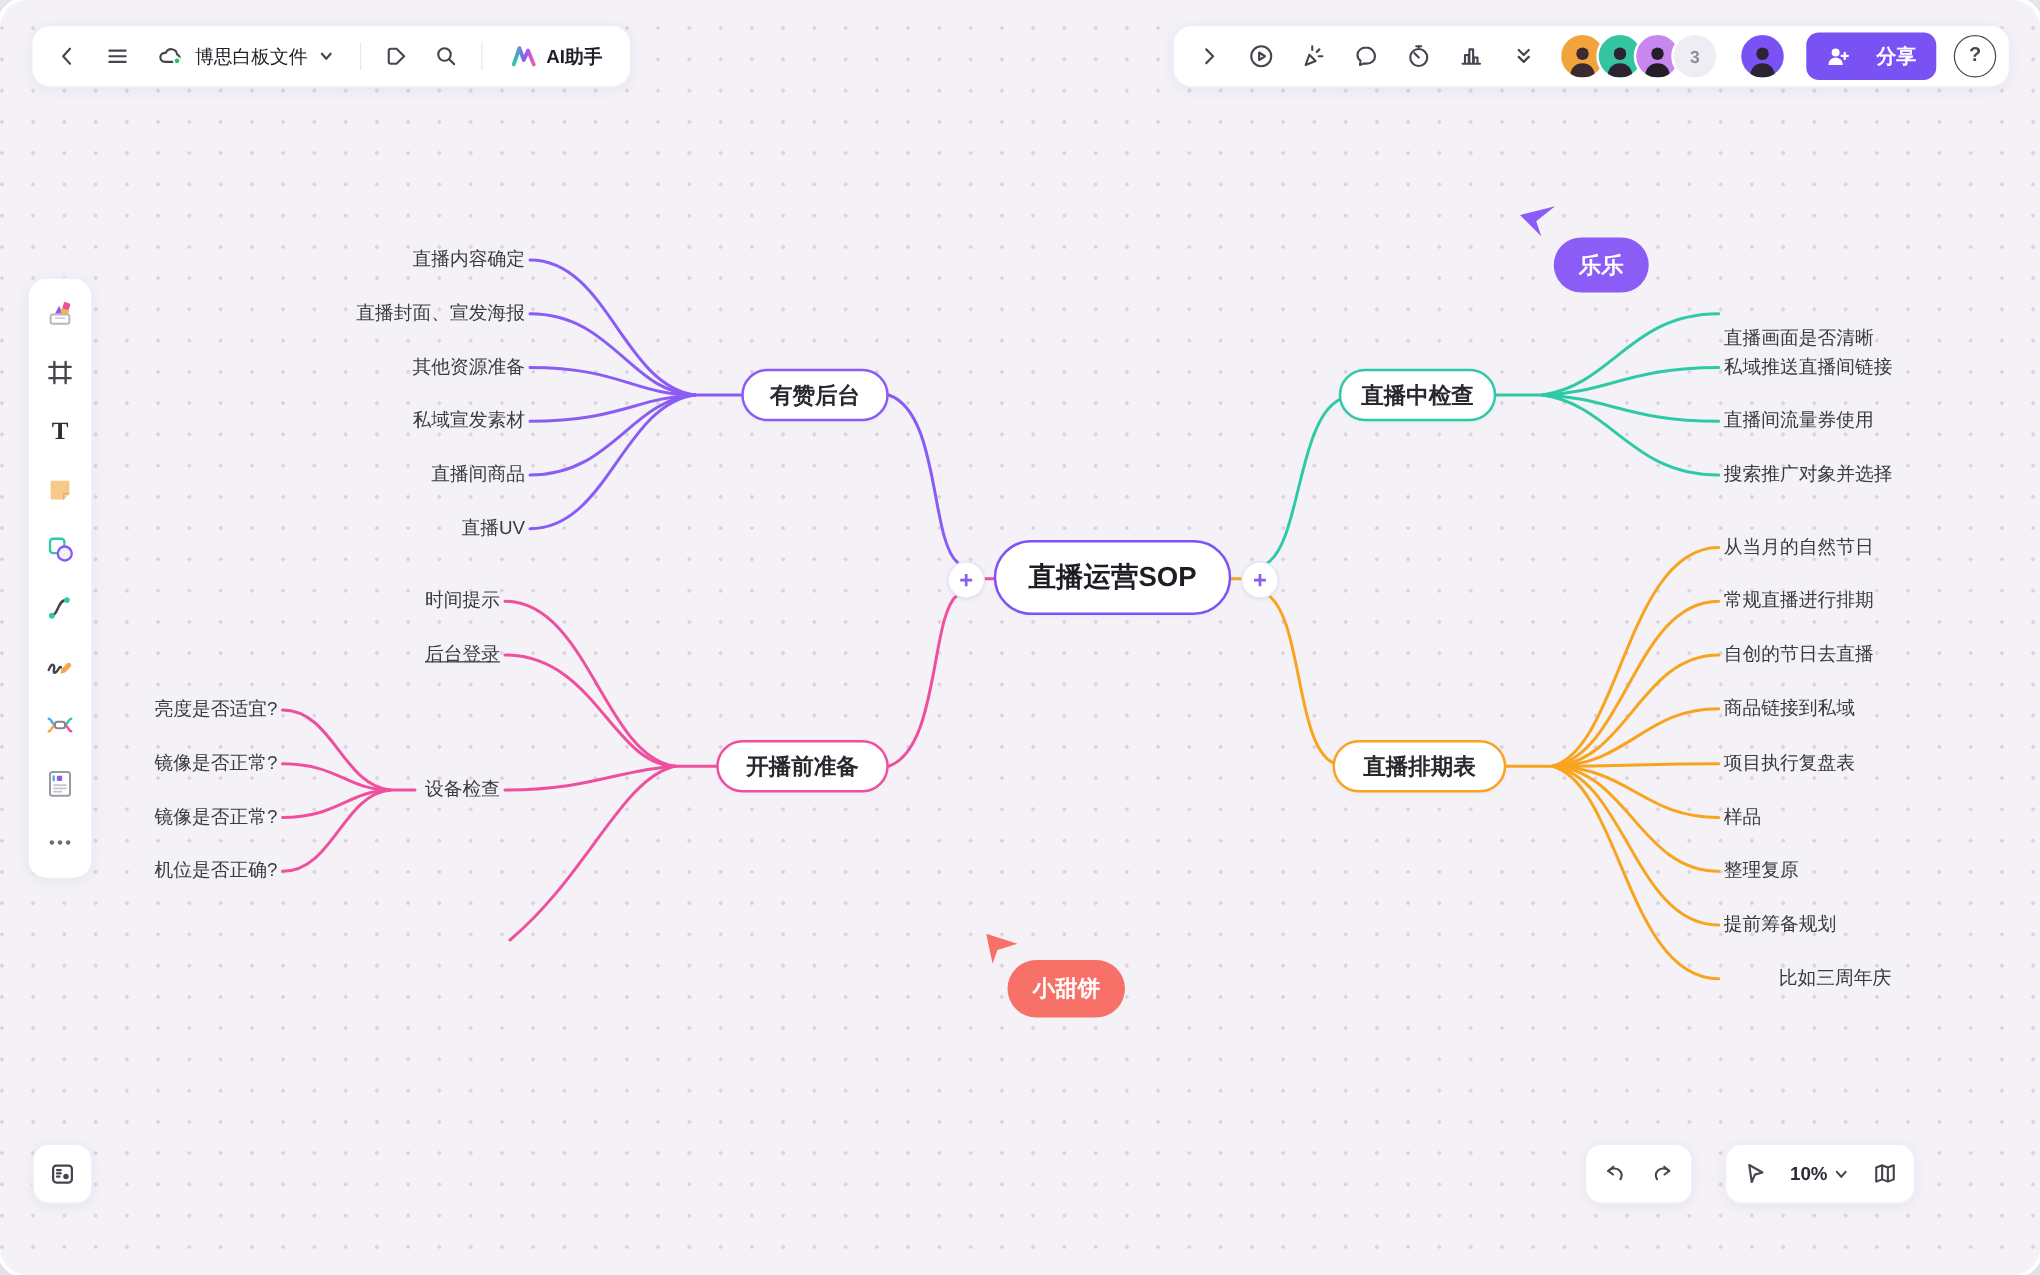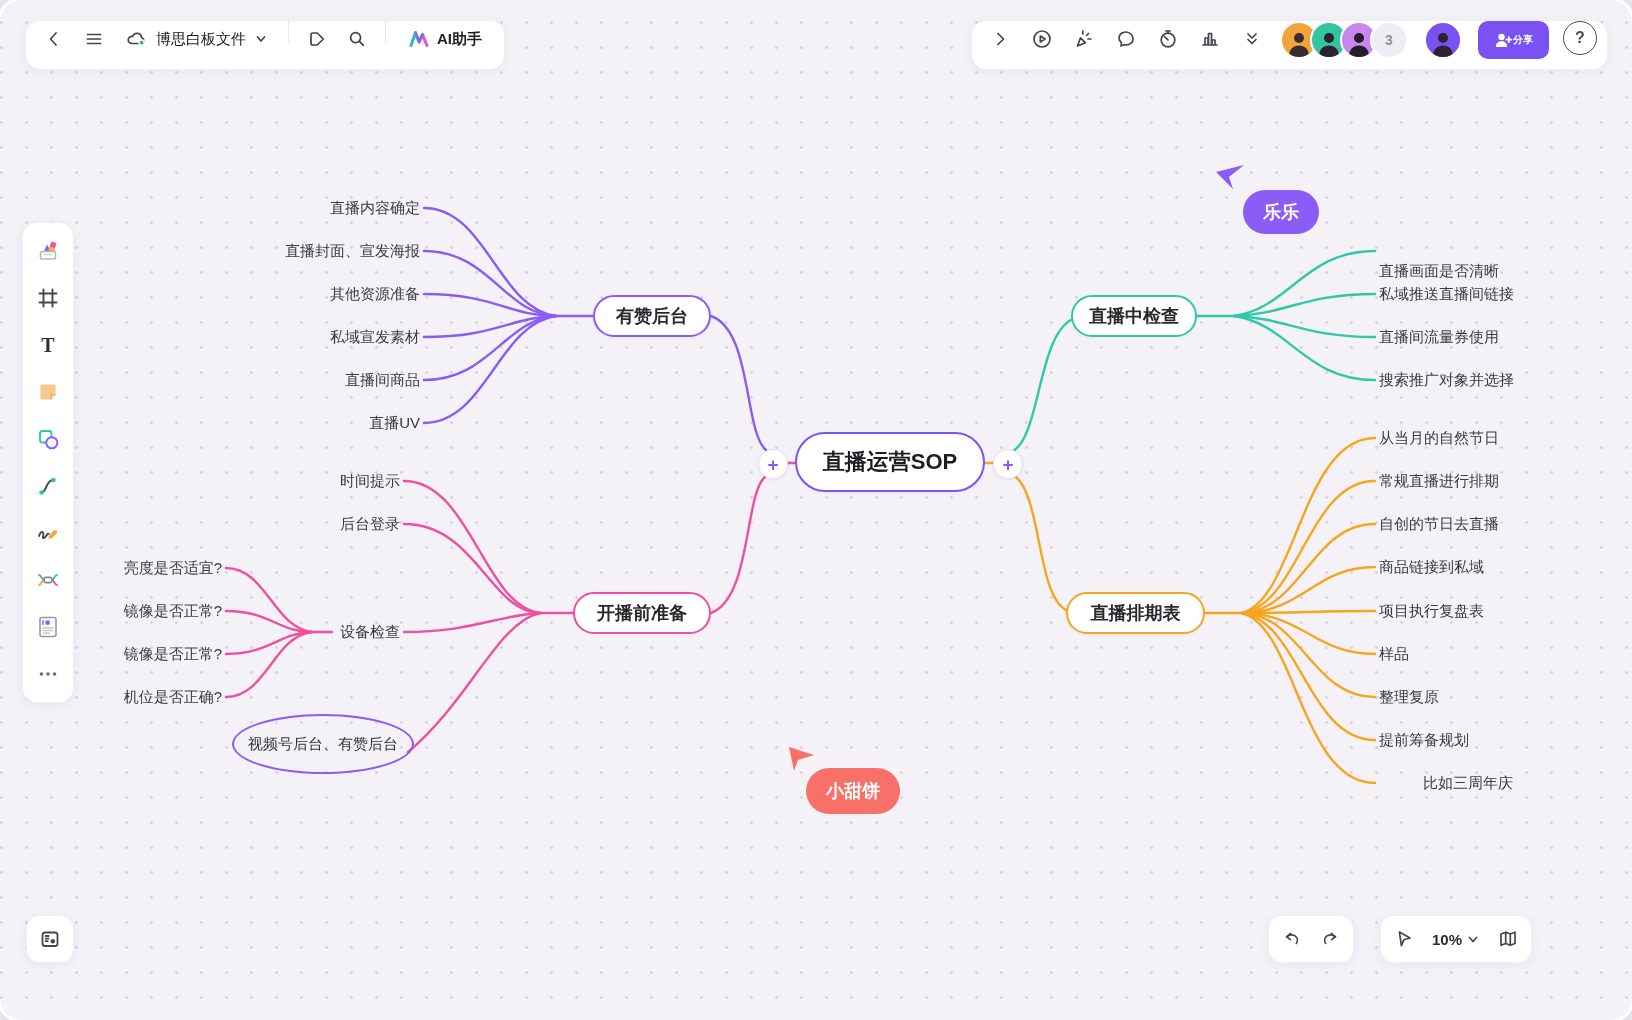--- a/index.html
+++ b/index.html
@@ -3,42 +3,42 @@
 <meta charset="utf-8">
 <style>
   html,body{margin:0;padding:0;background:#e9e7ee;font-family:"Liberation Sans","DejaVu Sans",sans-serif;}
   .stage{position:relative;width:1632px;height:1020px;background:#f4f2f7;overflow:hidden;border-radius:22px;
     box-shadow:0 0 0 3px #ffffff,0 2px 14px rgba(60,50,90,.12);
     background-image:radial-gradient(circle,rgba(186,160,192,.40) 1.3px,transparent 1.5px);
     background-size:25px 25px;background-position:14px 10px;}
   svg{display:block}
   
   .bar{position:absolute;background:#fff;border:1px solid #f0edf5;border-radius:15px;
-    box-shadow:0 2px 10px rgba(70,55,110,.07);display:flex;align-items:flex-start;}
+    box-shadow:0 2px 10px rgba(70,55,110,.07);display:flex;align-items:center;}
   .bar.tl{left:25px;top:20px;height:48px;padding:0 10px;gap:4px;}
   .bar.tr{right:24px;top:20px;height:48px;padding:0 10px;gap:6px;}
   .ibtn{width:36px;height:36px;border:none;background:transparent;border-radius:9px;display:flex;
     align-items:center;justify-content:center;cursor:pointer;padding:0;color:#45454e;}
   .ic{stroke:#45454e;fill:none;stroke-width:1.7;stroke-linecap:round;stroke-linejoin:round;}
   .vdiv{width:1px;height:22px;background:#e9e6ef;margin:0 6px;}
   .file-chip{display:flex;align-items:center;gap:8px;padding:0 10px;height:36px;border-radius:9px;cursor:pointer;}
   .file-name{font-size:15px;font-weight:500;color:#202027;white-space:nowrap;}
   .ai-chip{display:flex;align-items:center;gap:7px;padding:0 12px;height:36px;border:none;background:transparent;
     border-radius:9px;cursor:pointer;}
   .ai-label{font-size:15px;font-weight:700;color:#1e1e26;}
   
   .avatars{display:flex;align-items:center;margin-left:4px;}
   .av{width:34px;height:34px;border-radius:50%;border:2px solid #fff;display:flex;align-items:flex-end;
     justify-content:center;overflow:hidden;margin-left:-8px;}
   .av:first-child{margin-left:0}
   .av.a1{background:#f2a33c}.av.a2{background:#35c4a0}.av.a3{background:#c887ef}
   .av.count{background:#efedf3;color:#8e8e99;font-size:14px;font-weight:600;align-items:center;}
   .av.own{background:#7a52f4;margin-left:10px;}
-  .share-btn{display:flex;align-items:center;gap:0;height:38px;padding:0 16px;margin-left:10px;
-    background:#7a52f4;color:#fff;border:none;border-radius:10px;font-size:10px;font-weight:700;cursor:pointer;}
+  .share-btn{display:flex;align-items:center;gap:21px;height:38px;padding:0 16px;margin-left:10px;
+    background:#7a52f4;color:#fff;border:none;border-radius:10px;font-size:16px;font-weight:700;cursor:pointer;}
   .help-btn{width:34px;height:34px;margin-left:8px;border-radius:50%;border:1.8px solid #4a4a52;background:transparent;
     color:#4a4a52;font-size:16px;font-weight:700;display:flex;align-items:center;justify-content:center;cursor:pointer;}
   
   .sidebar{position:absolute;left:22px;top:222px;width:50px;background:#fff;border:1px solid #f0edf5;
     border-radius:15px;box-shadow:0 2px 10px rgba(70,55,110,.07);display:flex;flex-direction:column;
     align-items:center;padding:9px 0;gap:9px;}
   .sbtn{width:38px;height:38px;border:none;background:transparent;border-radius:9px;display:flex;
     align-items:center;justify-content:center;cursor:pointer;padding:0;}
   .tglyph{font-family:"Liberation Serif","DejaVu Serif",serif;font-size:20px;font-weight:700;color:#2d2d35;}
   
@@ -129,31 +129,30 @@
   </svg>
 
   <div class="mnode central">直播运营SOP</div>
   <div class="plusbtn" style="left:758px;top:449px;">+</div>
   <div class="plusbtn" style="left:993px;top:449px;">+</div>
 
   <div class="mnode branch b-purple">有赞后台</div>
   <div class="mnode branch b-pink">开播前准备</div>
   <div class="mnode branch b-teal">直播中检查</div>
   <div class="mnode branch b-orange">直播排期表</div>
-  <div class="ellipse-node">视频号后台、有赞后台</div>
 
   <div class="leaf" style="right:1212px;top:197px;">直播内容确定</div>
   <div class="leaf" style="right:1212px;top:240px;">直播封面、宣发海报</div>
   <div class="leaf" style="right:1212px;top:283px;">其他资源准备</div>
   <div class="leaf" style="right:1212px;top:326px;">私域宣发素材</div>
   <div class="leaf" style="right:1212px;top:369px;">直播间商品</div>
   <div class="leaf" style="right:1212px;top:412px;">直播UV</div>
 
   <div class="leaf" style="right:1232px;top:470px;">时间提示</div>
-  <div class="leaf" style="right:1232px;top:513px;">后台登录</div>
+  <div class="leaf" style="right:1232px;top:513px;text-decoration:underline;">后台登录</div>
   <div class="leaf" style="right:1232px;top:621px;">设备检查</div>
   <div class="leaf" style="right:1410px;top:557px;">亮度是否适宜?</div>
   <div class="leaf" style="right:1410px;top:600px;">镜像是否正常?</div>
   <div class="leaf" style="right:1410px;top:643px;">镜像是否正常?</div>
   <div class="leaf" style="right:1410px;top:686px;">机位是否正确?</div>
 
   <div class="leaf" style="left:1379px;top:240px;margin-top:20px;">直播画面是否清晰</div>
   <div class="leaf" style="left:1379px;top:283px;">私域推送直播间链接</div>
   <div class="leaf" style="left:1379px;top:326px;">直播间流量券使用</div>
   <div class="leaf" style="left:1379px;top:369px;">搜索推广对象并选择</div>

